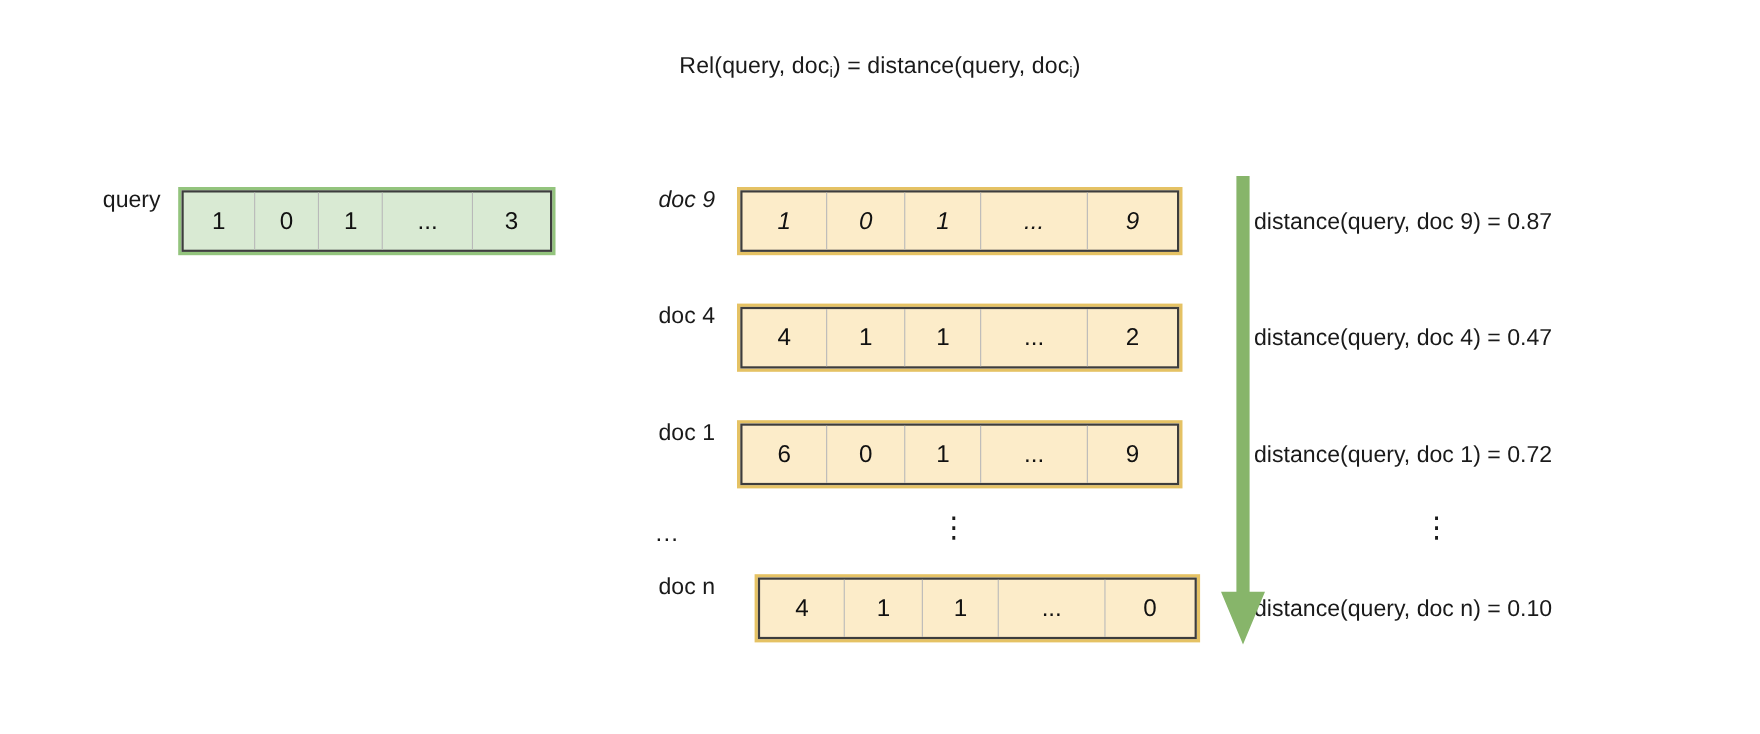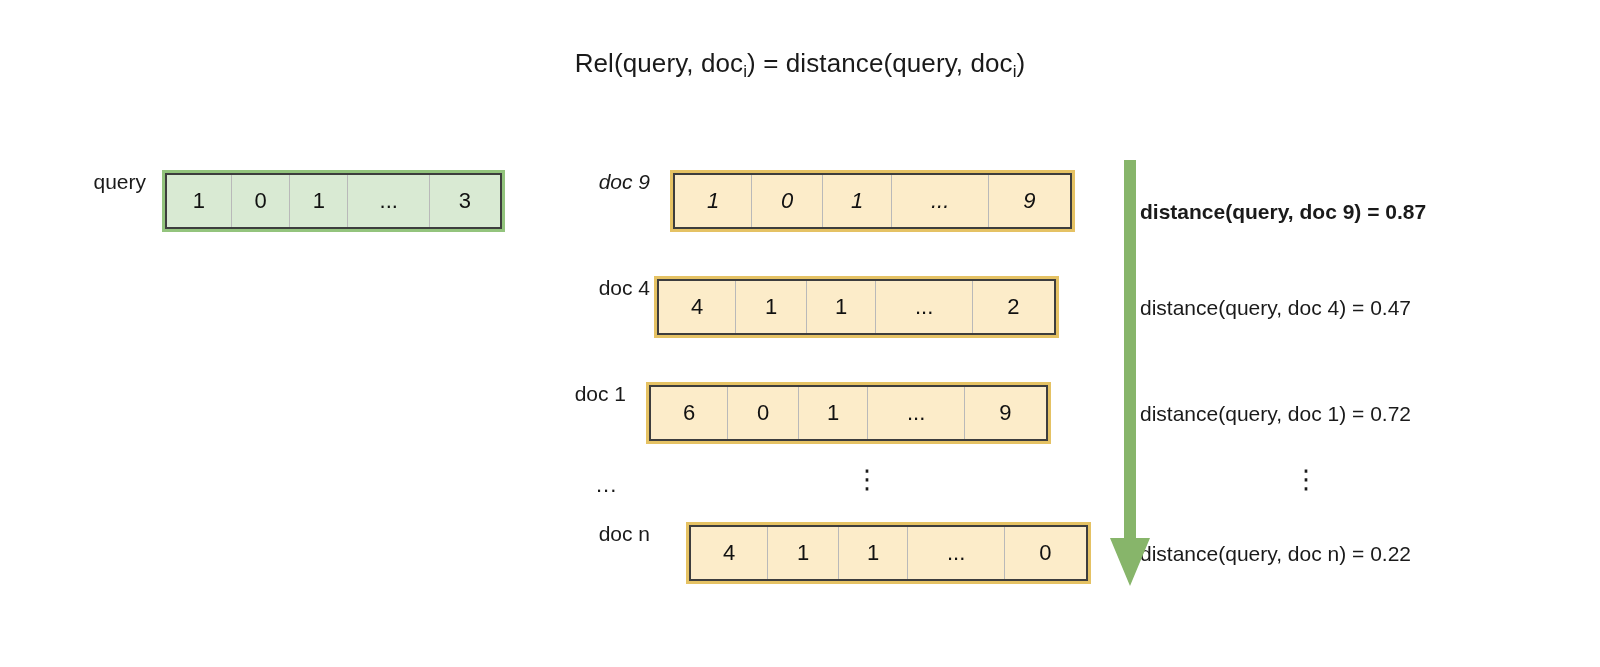--- a/index.html
+++ b/index.html
@@ -16,21 +16,21 @@
     overflow: hidden;
   }
 
   
   #formula-title {
     position: absolute;
     left: 0;
     top: 48px;
     width: 1600px;
     text-align: center;
-    font-size: 26px;
+    font-size: 21px;
     color: #1a1a1a;
     letter-spacing: 0.1px;
     white-space: nowrap;
   }
   #formula-title sub {
     font-size: 0.66em;
     vertical-align: baseline;
     position: relative;
     top: 0.30em;
   }
@@ -152,37 +152,37 @@
   <div class="vec-box doc" style="width:405px;">
     <div class="inner">
       <div class="cell" style="width:19.5%">1</div>
       <div class="cell" style="width:18%">0</div>
       <div class="cell" style="width:17.5%">1</div>
       <div class="cell" style="width:24.5%">...</div>
       <div class="cell" style="width:20.5%">9</div>
     </div>
   </div>
 </div>
-<div class="dist-text" style="left:1140px; top:200px;font-weight:bold;">distance(query, doc 9) = 0.87</div>
+<div class="dist-text" style="left:1140px; top:190px;">distance(query, doc 9) = 0.87</div>
 
 <div class="vec-row" style="left:560px; top:276px;">
-  <div class="row-label" style="width:90px; margin-right:4px;">doc 4</div>
+  <div class="row-label" style="width:90px; margin-right:20px;">doc 4</div>
   <div class="vec-box doc" style="width:405px;">
     <div class="inner">
       <div class="cell" style="width:19.5%">4</div>
       <div class="cell" style="width:18%">1</div>
       <div class="cell" style="width:17.5%">1</div>
       <div class="cell" style="width:24.5%">...</div>
       <div class="cell" style="width:20.5%">2</div>
     </div>
   </div>
 </div>
 <div class="dist-text" style="left:1140px; top:296px;">distance(query, doc 4) = 0.47</div>
 
-<div class="vec-row" style="left:536px; top:382px;">
+<div class="vec-row" style="left:560px; top:382px;">
   <div class="row-label" style="width:90px; margin-right:20px;">doc 1</div>
   <div class="vec-box doc" style="width:405px;">
     <div class="inner">
       <div class="cell" style="width:19.5%">6</div>
       <div class="cell" style="width:18%">0</div>
       <div class="cell" style="width:17.5%">1</div>
       <div class="cell" style="width:24.5%">...</div>
       <div class="cell" style="width:20.5%">9</div>
     </div>
   </div>
@@ -198,19 +198,19 @@
   <div class="vec-box doc" style="width:405px;">
     <div class="inner">
       <div class="cell" style="width:19.5%">4</div>
       <div class="cell" style="width:18%">1</div>
       <div class="cell" style="width:17.5%">1</div>
       <div class="cell" style="width:24.5%">...</div>
       <div class="cell" style="width:20.5%">0</div>
     </div>
   </div>
 </div>
-<div class="dist-text" style="left:1140px; top:542px;">distance(query, doc n) = 0.22</div>
+<div class="dist-text" style="left:1140px; top:542px;">distance(query, doc n) = 0.10</div>
 
 <div id="rank-arrow">
   <svg width="60" height="432" viewBox="0 0 60 432" xmlns="http://www.w3.org/2000/svg">
     <polygon points="19,0 31,0 31,378 45,378 25,426 5,378 19,378" fill="#87b56a"></polygon>
   </svg>
 </div>
 
 </body></html>

